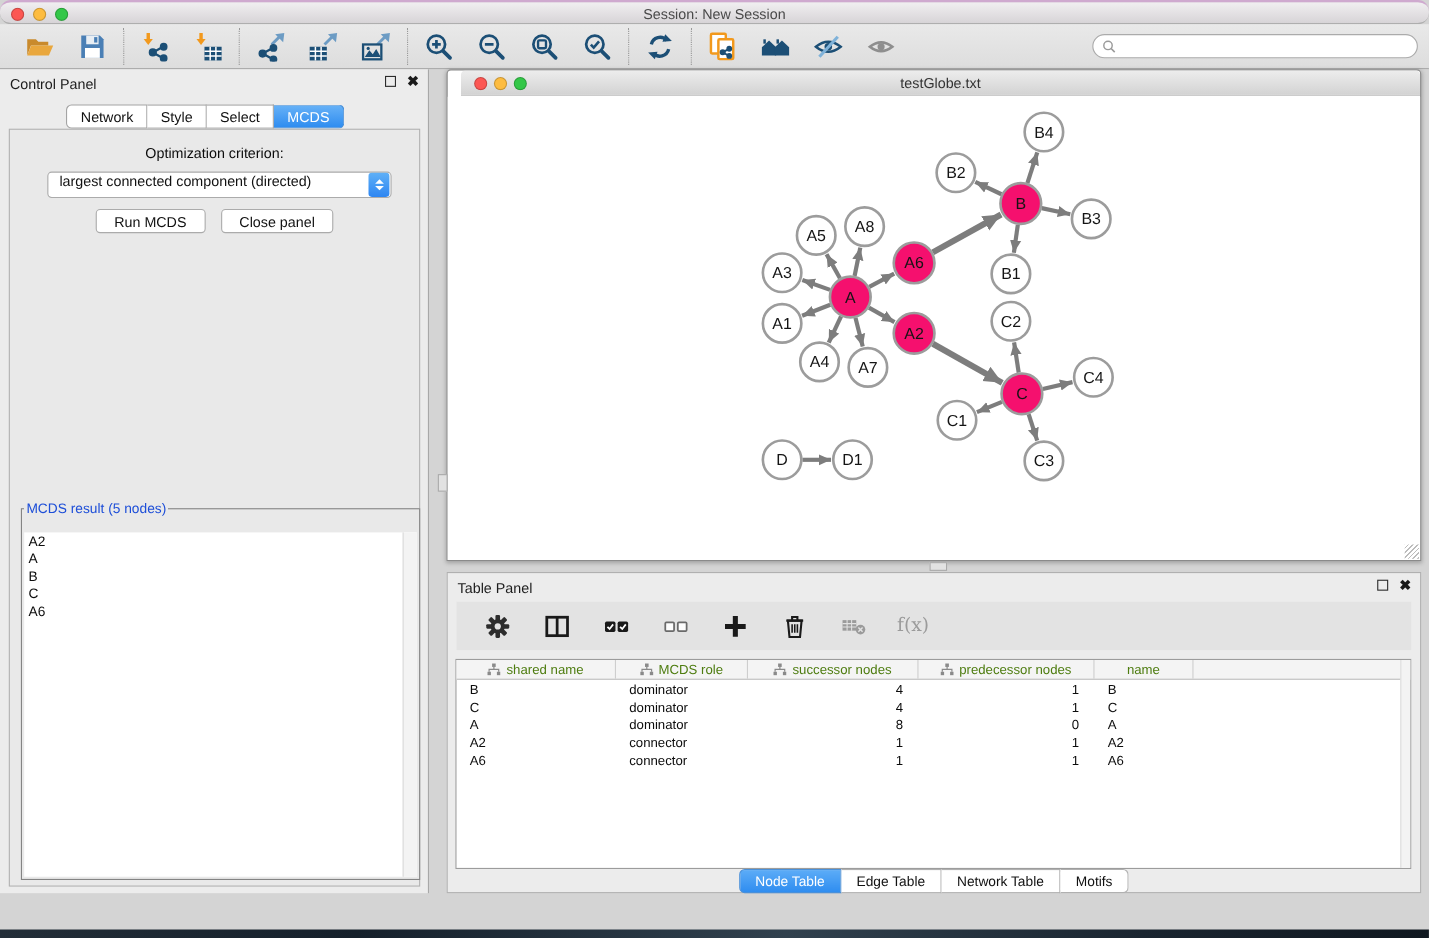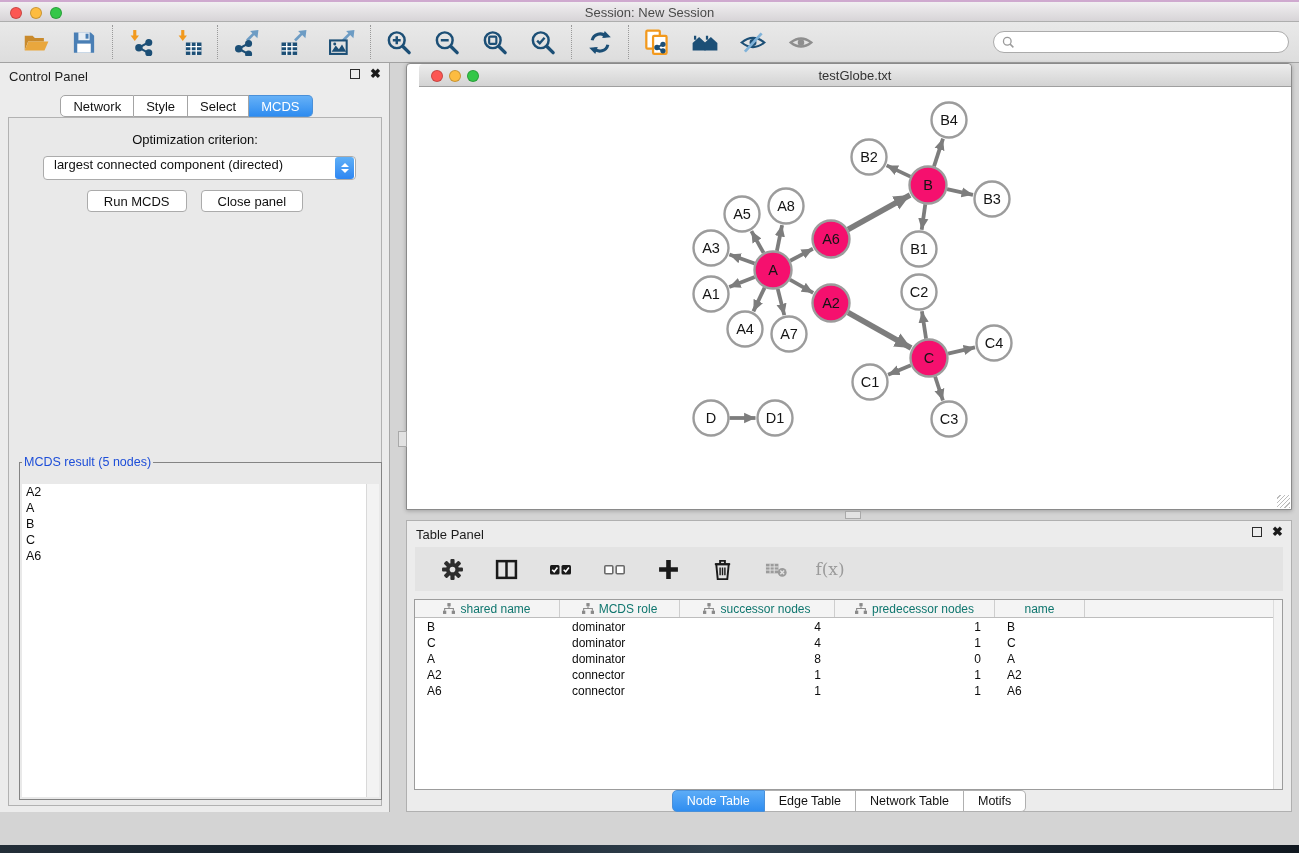--- a/index.html
+++ b/index.html
@@ -4,21 +4,21 @@
 <style>
   * { margin:0; padding:0; box-sizing:border-box; }
   html,body { width:1299px; height:853px; overflow:hidden;
     font-family:"Liberation Sans", sans-serif; background:#d4d4d4; }
 
   .app { position:absolute; left:0; top:0; width:1299px; height:845px; background:#d4d4d4; }
 
   
   .titlebar { position:absolute; left:0; top:0; width:100%; height:22px;
     background:linear-gradient(#f1eff1,#d7d4d7); border-top:2px solid #cfa9cf;
-    border-bottom:1px solid #aeaeae; }
+    border-bottom:1px solid #aeaeae;border-radius:10px; }
   .titlebar .title { position:absolute; left:0; right:0; top:3px; text-align:center;
     font-size:13px; color:#4a4a4a; }
   .lights { position:absolute; left:10px; top:5px; display:flex; gap:8px; }
   .tl { width:12px; height:12px; border-radius:50%; border:0.5px solid rgba(0,0,0,.2); }
   .tl.red { background:#fc5753; } .tl.yel { background:#fdbc40; } .tl.grn { background:#33c748; }
 
   
   .toolbar { position:absolute; left:0; top:22px; width:100%; height:41px;
     background:linear-gradient(#e9e9e9,#dddddd); border-bottom:1px solid #a2a2a2;
     display:flex; align-items:center; padding:0 8px; }
@@ -96,21 +96,21 @@
   .table-panel { position:absolute; left:406px; top:457px; width:886px; height:292px;
     background:#ececec; border:1px solid #b0b0b0; }
   .tp-toolbar { position:absolute; left:8px; right:8px; top:26px; height:44px;
     background:#e3e3e3; display:flex; align-items:center; gap:24px; padding-left:22px; }
   .tp-toolbar .tbtn svg { width:23px; height:23px; }
   .fx { font-family:"DejaVu Serif",serif; font-size:17px; color:#9b9b9b; }
   .tbl { position:absolute; left:7px; right:8px; top:78px; height:191px;
     background:#fff; border:1px solid #9c9c9c; }
   .tbl-head { display:flex; height:18px; background:#f4f4f4; border-bottom:1px solid #bdbdbd; }
   .th { display:flex; align-items:center; justify-content:center; gap:5px; font-size:12px;
-    color:#0f766e; border-right:1px solid #cecece; height:100%; }
+    color:#4d7c0f; border-right:1px solid #cecece; height:100%; }
   .th.filler { flex:1; border-right:none; }
   .tbl-body { position:absolute; left:0; right:9px; top:19px; bottom:0; overflow:hidden; }
   .tr { display:flex; height:16px; align-items:center; }
   .td { font-size:12px; color:#0c0c0c; white-space:nowrap; }
   .td.left  { text-align:left;  padding-left:12px; }
   .td.right { text-align:right; padding-right:14px; }
   .tbl-scroll { position:absolute; right:0; top:0; bottom:0; width:9px;
     background:#f3f3f3; border-left:1px solid #dcdcdc; }
   .tp-tabs { position:absolute; left:0; right:0; top:269px; display:flex; justify-content:center; }
   .tp-tab { height:22px; line-height:21px; padding:0 14px; font-size:12.5px; background:#fff;

